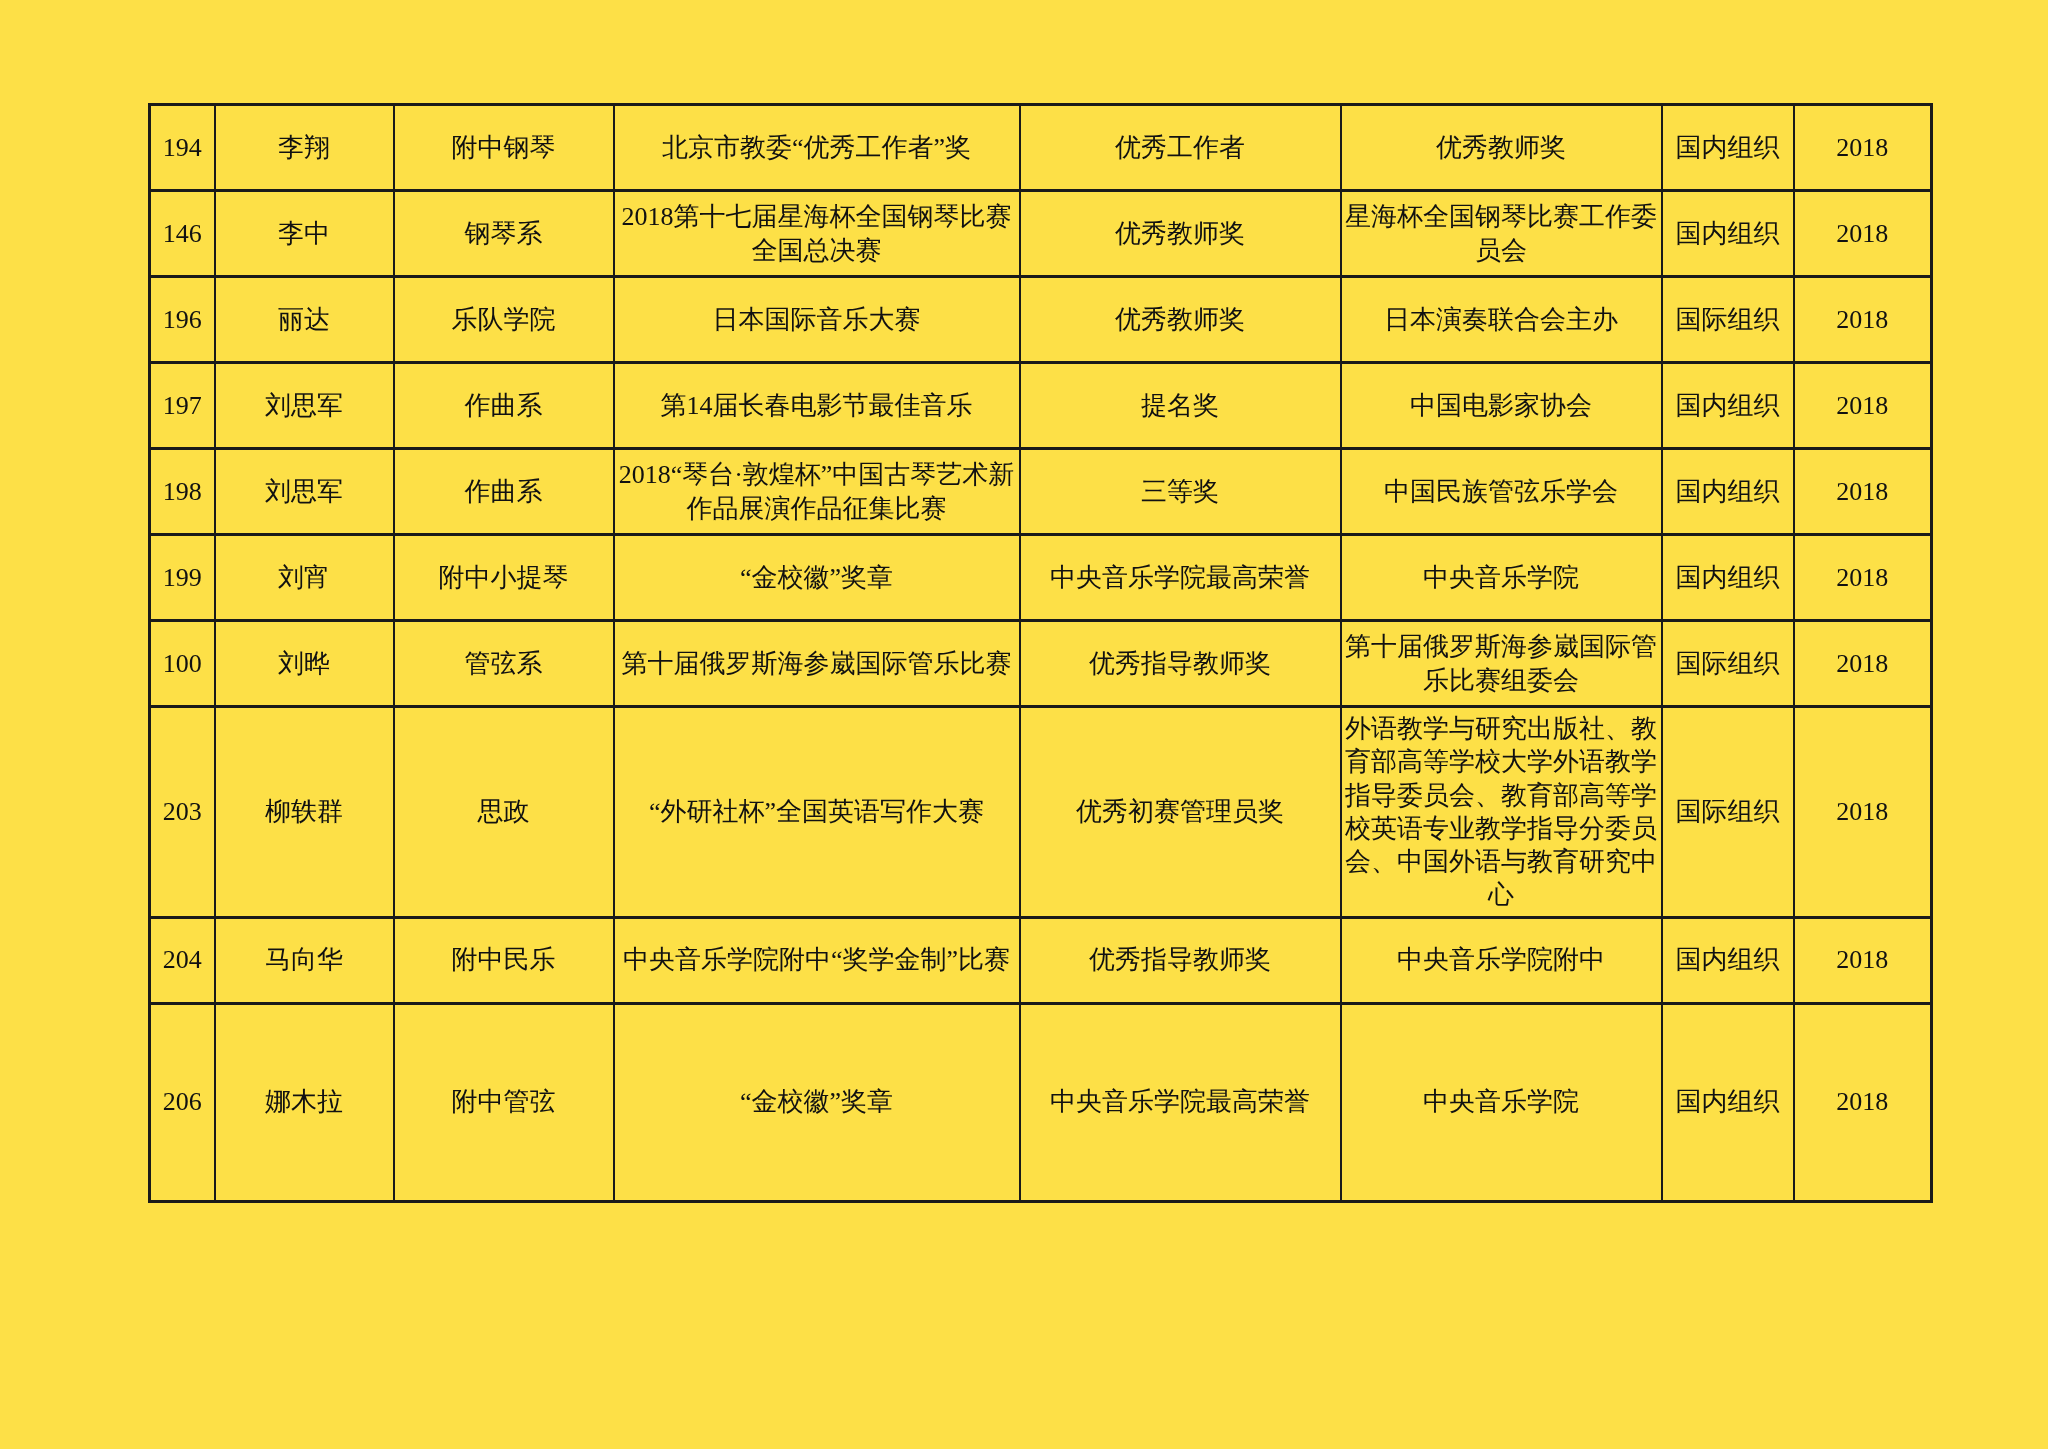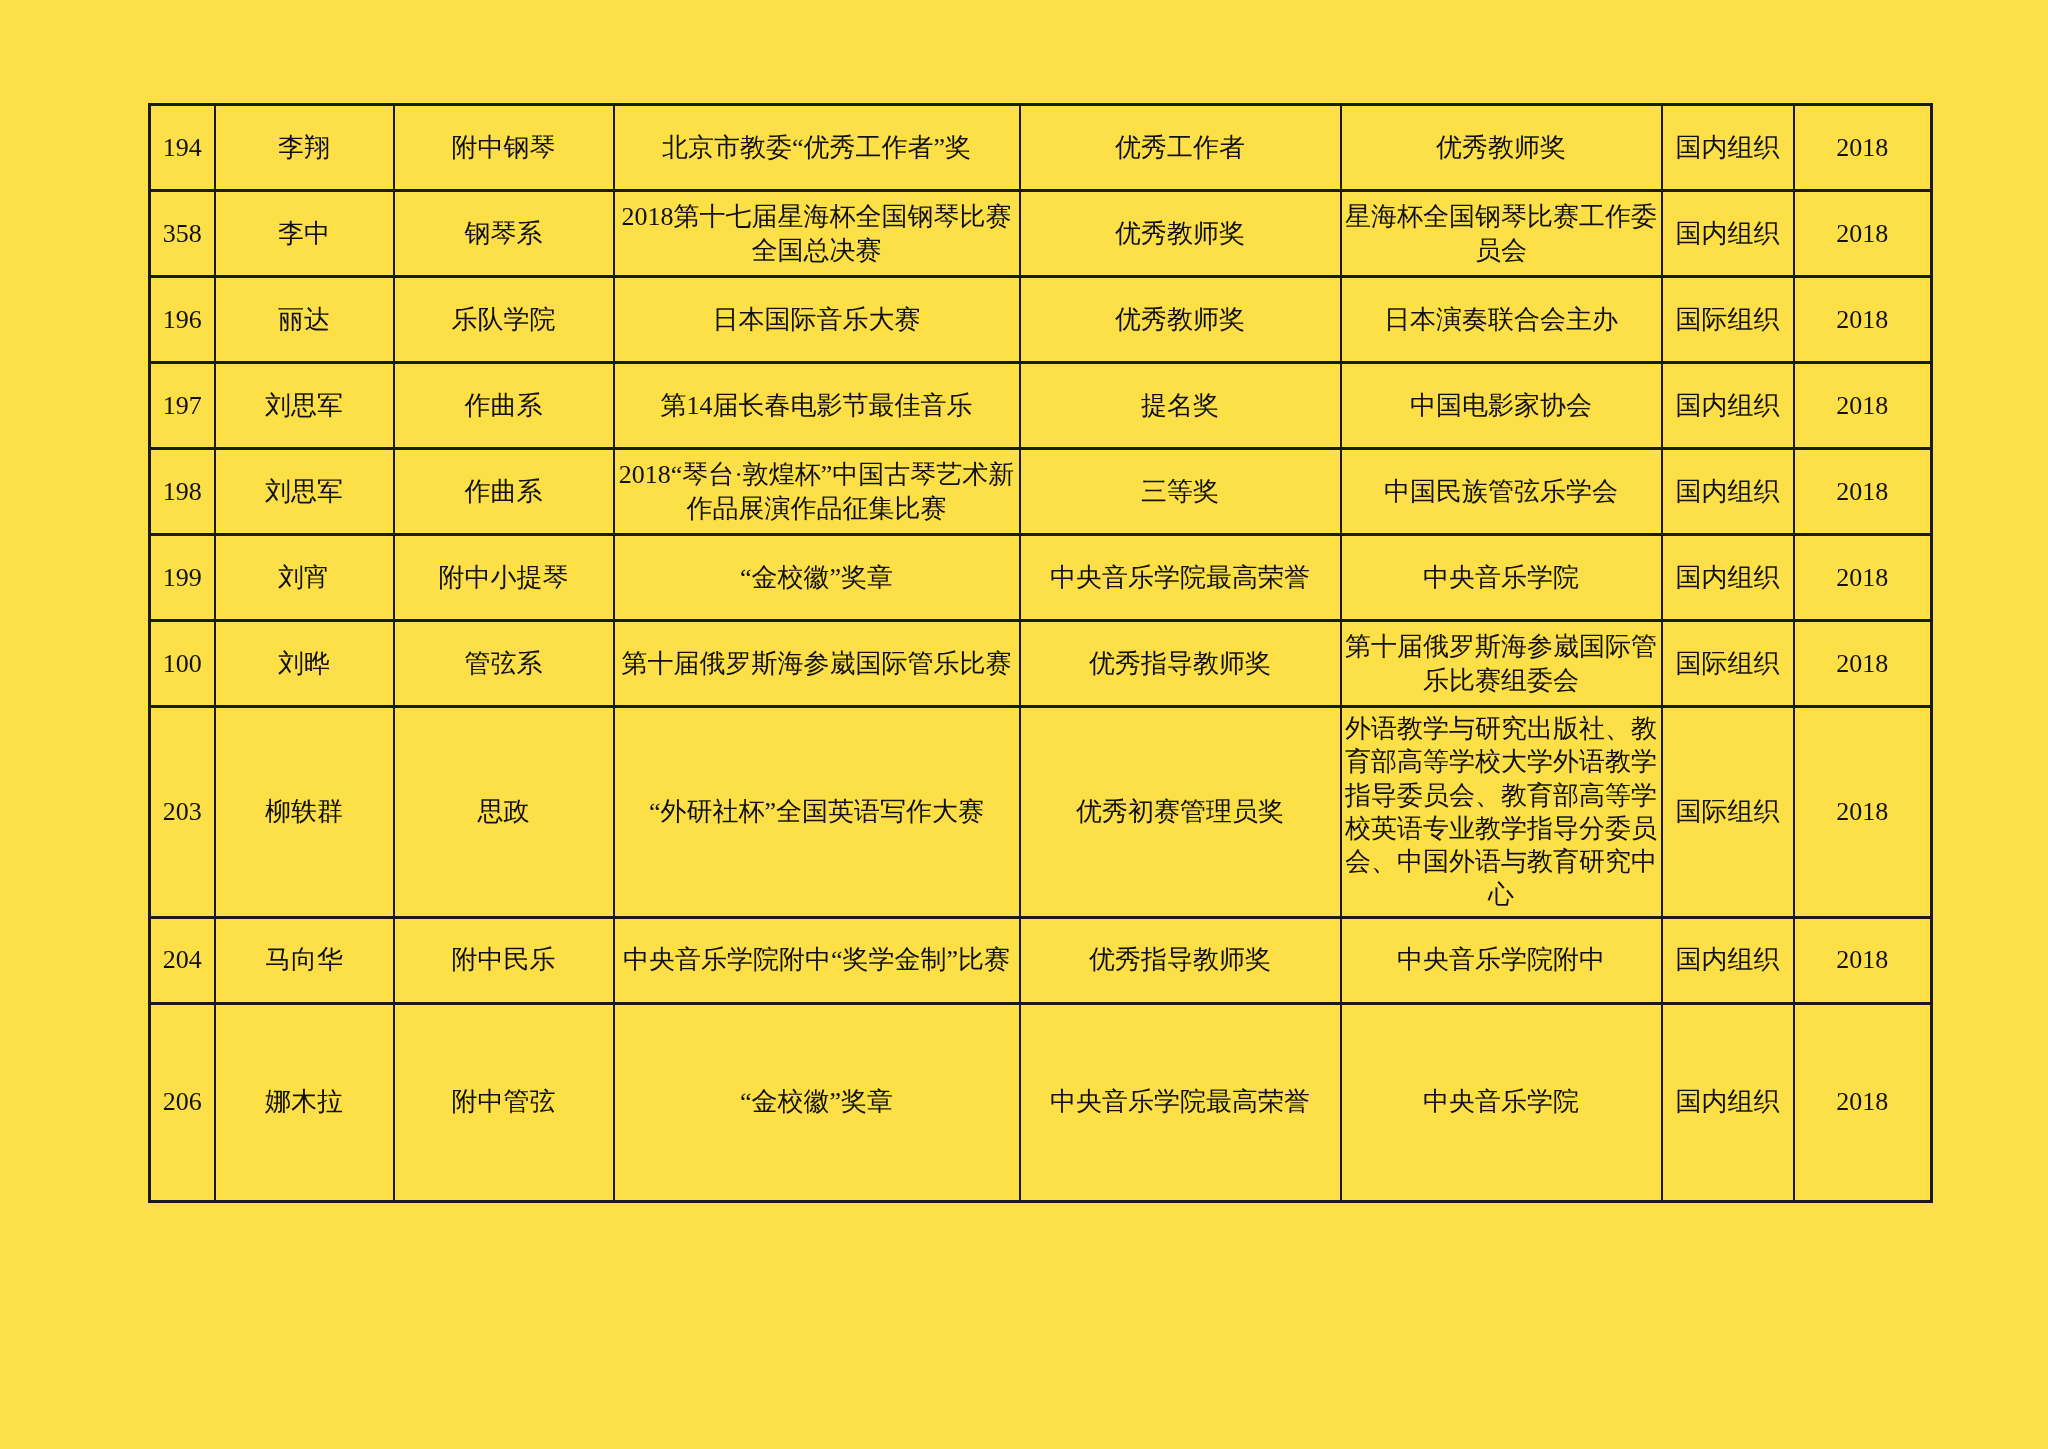--- a/index.html
+++ b/index.html
@@ -74,21 +74,21 @@
     <td>194</td>
     <td>李翔</td>
     <td>附中钢琴</td>
     <td>北京市教委“优秀工作者”奖</td>
     <td>优秀工作者</td>
     <td>优秀教师奖</td>
     <td>国内组织</td>
     <td>2018</td>
   </tr>
         <tr>
-    <td>358</td>
+    <td>146</td>
     <td>李中</td>
     <td>钢琴系</td>
     <td>2018第十七届星海杯全国钢琴比赛全国总决赛</td>
     <td>优秀教师奖</td>
     <td>星海杯全国钢琴比赛工作委员会</td>
     <td>国内组织</td>
     <td>2018</td>
   </tr>
         <tr>
     <td>196</td>

